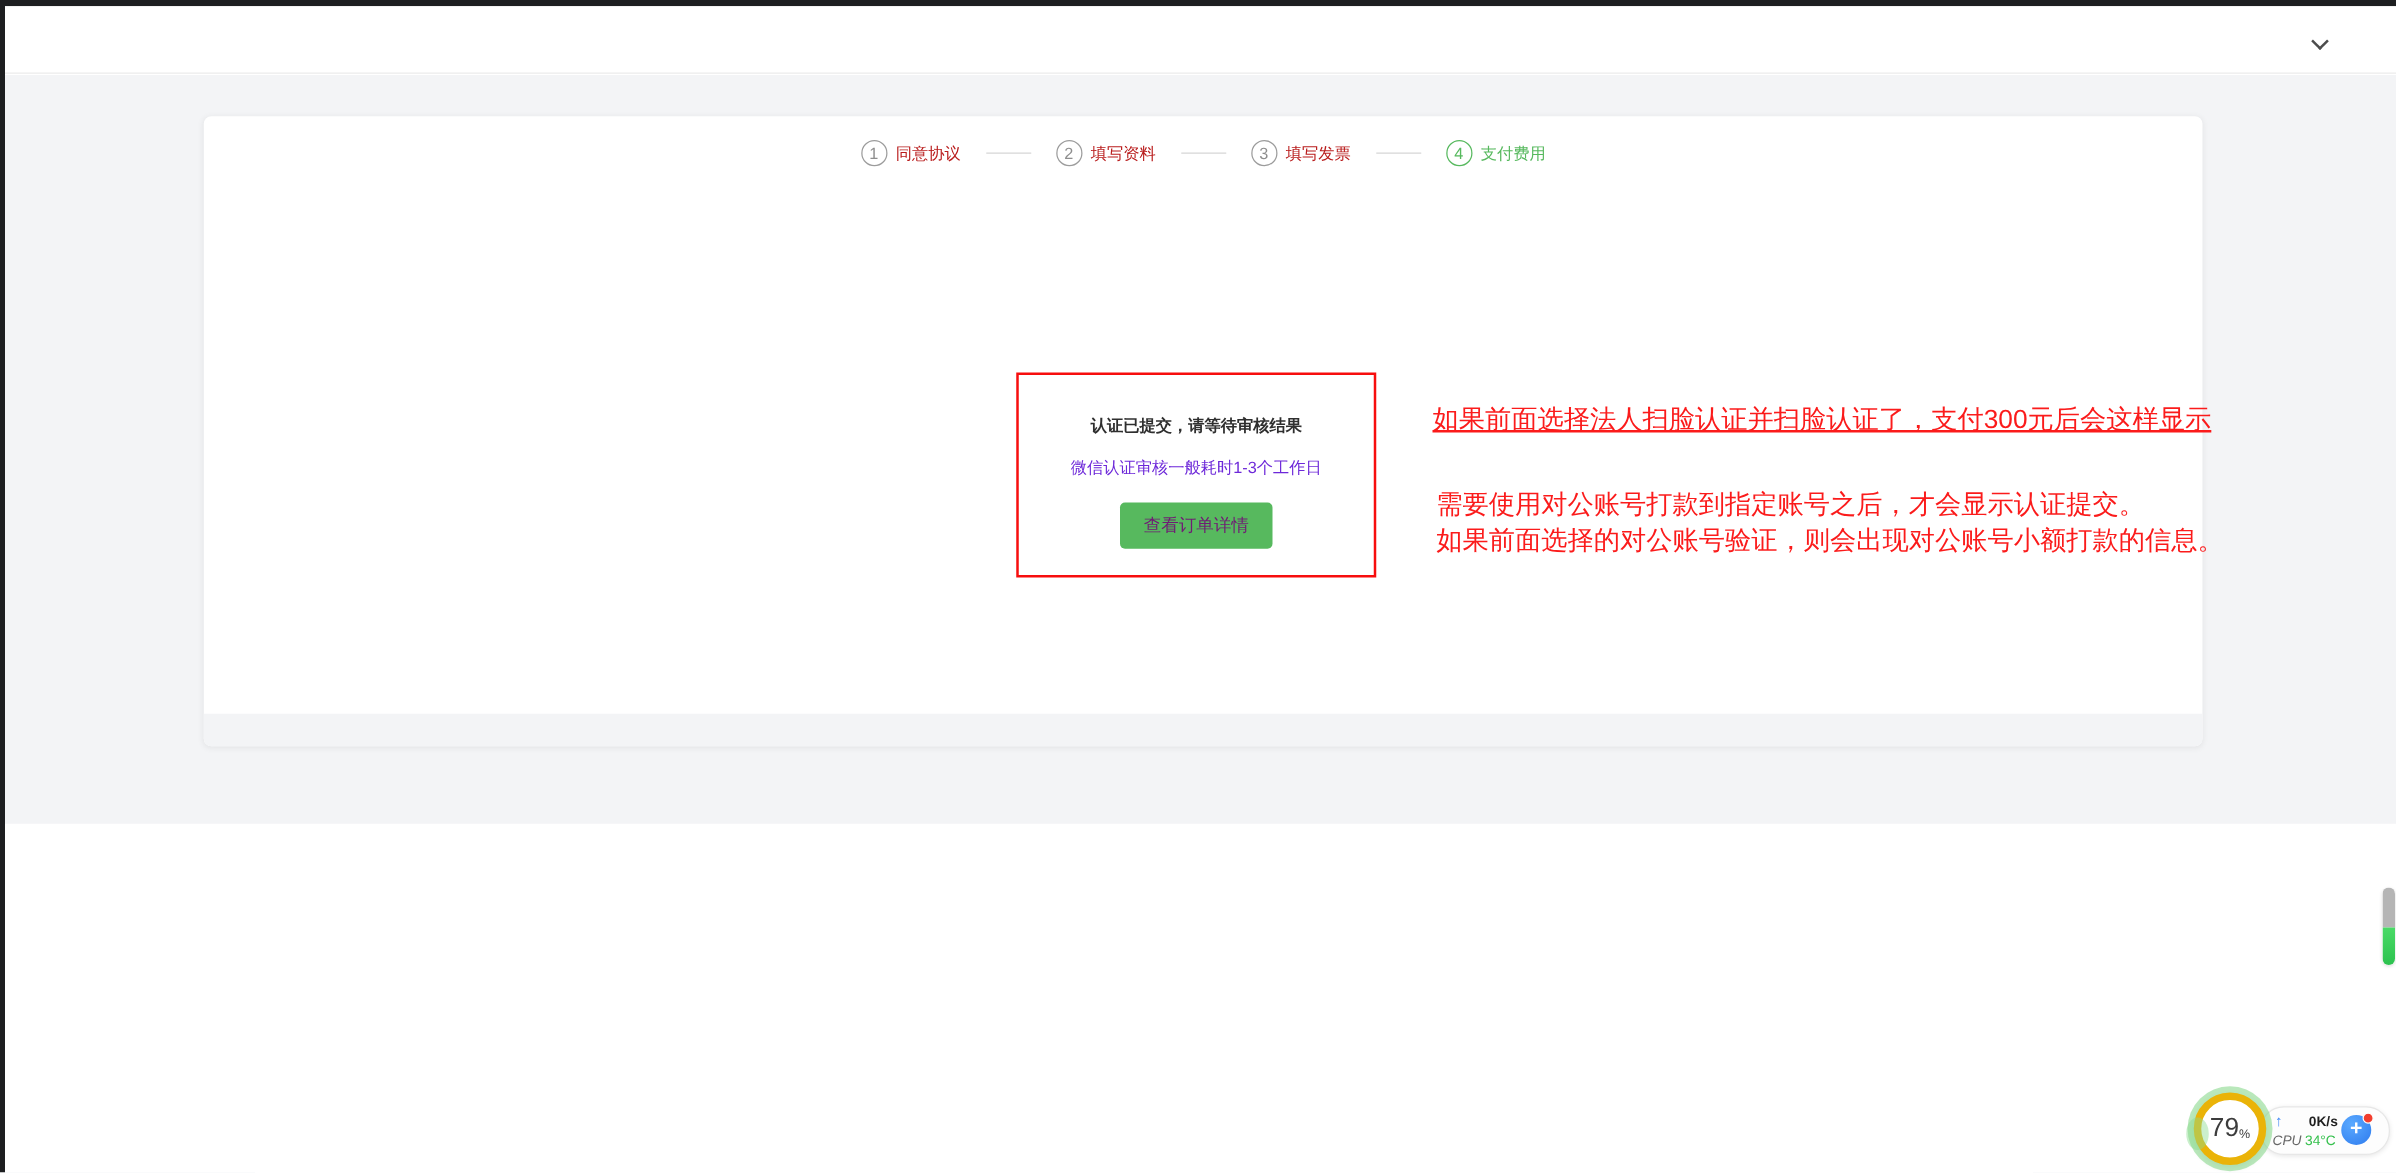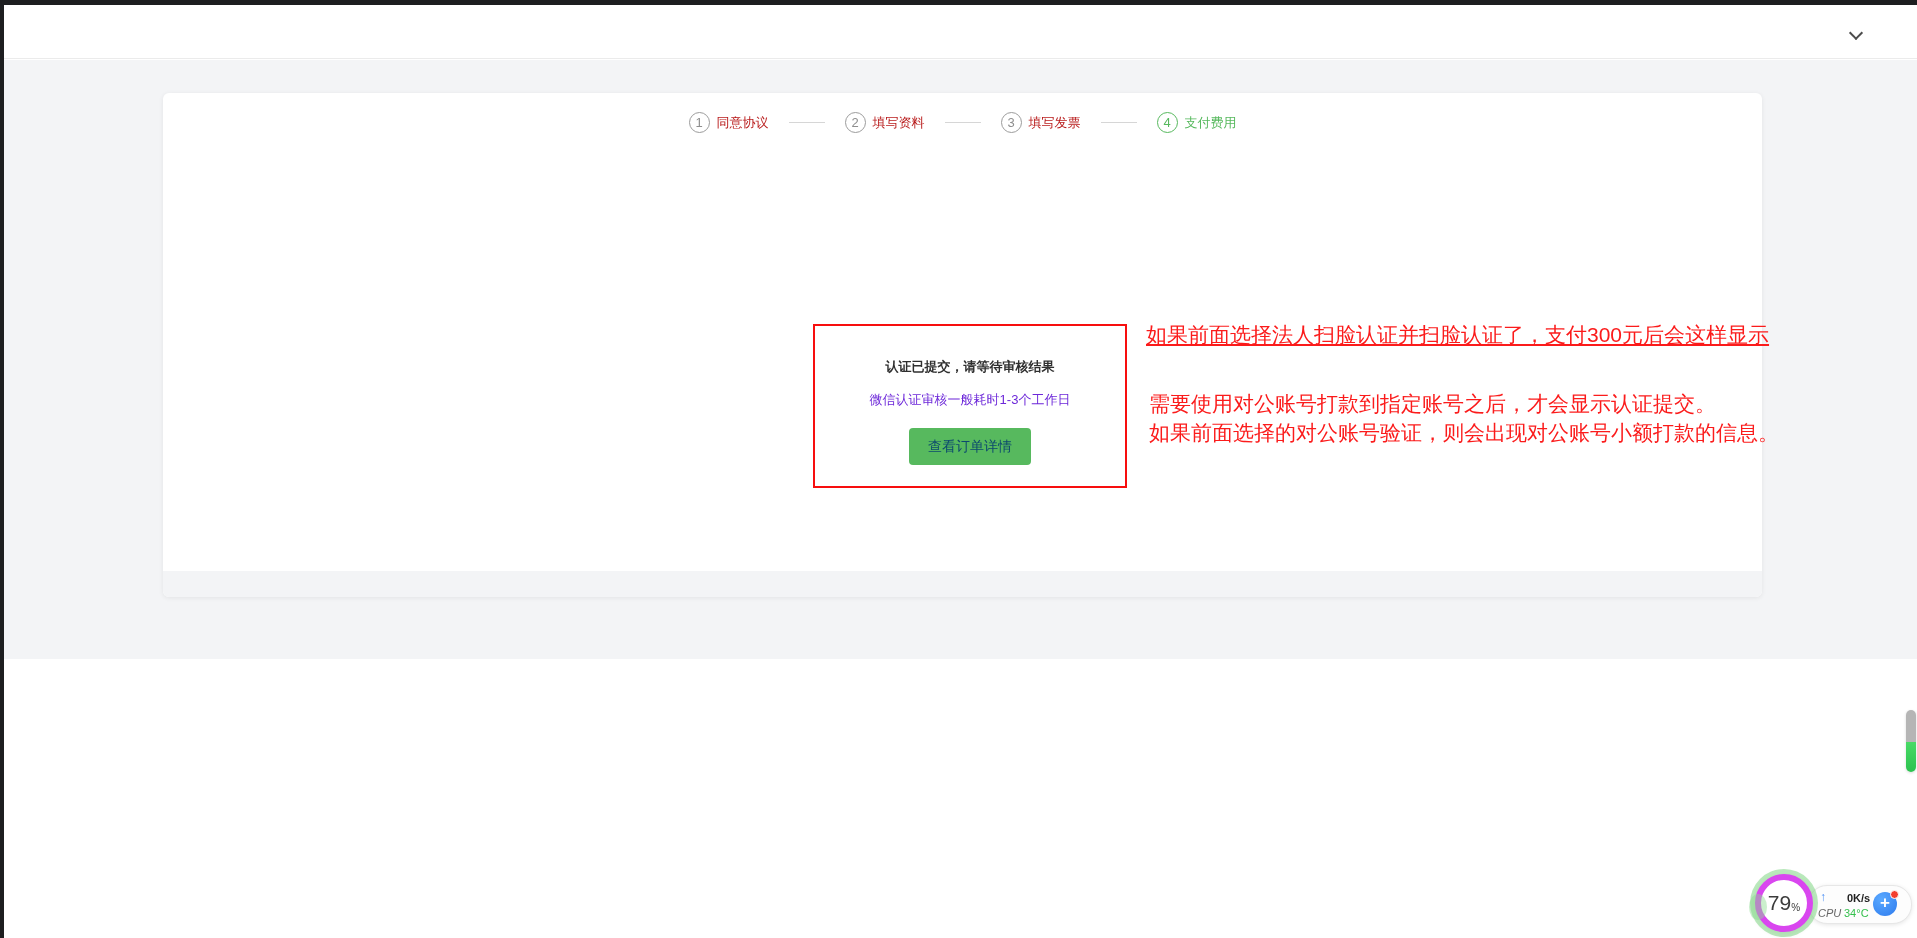--- a/index.html
+++ b/index.html
@@ -26,45 +26,45 @@
   
   .stepper { position:absolute; top:19px; left:50%; transform:translateX(-50%); display:flex; align-items:center; white-space:nowrap; }
   .step { display:flex; align-items:center; }
   .step-circle { width:21px; height:21px; border:1px solid #9c9c9c; border-radius:50%; font-size:13px; color:#8e8e8e; line-height:19px; text-align:center; flex:0 0 auto; }
   .step-label { font-size:13px; color:#b91c1c; margin-left:7px; }
   .step.active .step-circle { border-color:#57b95e; color:#57b95e; }
   .step.active .step-label { color:#57b95e; }
   .step-dash { width:36px; height:1px; background:#d6d6d6; margin:0 20px; }
 
   
-  .result-box { position:absolute; left:813px; top:324px; width:314px; height:164px; border:2px solid #f70e0e; background:#ffffff; text-align:center; }
+  .result-box { position:absolute; left:813px; top:298px; width:288px; height:164px; border:2px solid #f70e0e; background:#ffffff; text-align:center; }
   .result-title { margin-top:32px; font-size:13px; font-weight:bold; color:#2f2f2f; }
   .result-subtitle { margin-top:15px; font-size:13px; color:#6d28d9; }
-  .order-btn { display:block; margin:19px auto 0; width:122px; height:37px; background:#57b95e; border:none; border-radius:4px; color:#0c4a6e; font-size:14px; font-family:inherit; cursor:pointer; }
+  .order-btn { display:block; margin:19px auto 0; width:122px; height:37px; background:#57b95e; border:none; border-radius:4px; color:#701a75; font-size:14px; font-family:inherit; cursor:pointer; }
 
   
   .annot { position:absolute; color:#fb1b1b; font-size:21px; white-space:nowrap; }
   .annot-1 { left:1146px; top:321px;text-decoration:underline; }
   .annot-2 { left:1149px; top:389px; line-height:29px; }
 
   
   .edge-bar { position:absolute; left:1906px; top:710px; width:10px; height:62px; border-radius:5px; overflow:hidden; box-shadow:0 1px 3px rgba(0,0,0,0.15); }
   .edge-bar-gray { width:100%; height:32px; background:#b5b5b5; }
   .edge-bar-green { width:100%; height:30px; background:linear-gradient(180deg,#49da66,#2cc24f); }
 
   
   .monitor-pill { position:absolute; left:1808px; top:885px; width:104px; height:39px; background:#fdfdfd; border:1px solid #e7e7e7; border-radius:19px; box-shadow:0 1px 4px rgba(0,0,0,0.10); }
   .up-arrow { position:absolute; left:11px; top:4px; font-size:12px; font-weight:bold; color:#4a8ef5; }
   .net-speed { position:absolute; left:38px; top:6px; font-size:11px; font-weight:bold; color:#1f1f1f; }
   .cpu-label { position:absolute; left:9px; top:21px; font-size:11px; color:#666;font-style:italic; }
   .cpu-temp { position:absolute; left:35px; top:21px; font-size:11px; color:#35c04d; }
   .plus-btn { position:absolute; left:64px; top:6px; width:24px; height:24px; border-radius:50%; background:radial-gradient(circle at 35% 30%,#5aa9ff,#2e7bee); color:#fff; font-size:17px; line-height:22px; text-align:center; font-weight:bold; cursor:pointer; }
   .plus-dot { position:absolute; right:-2px; top:-2px; width:9px; height:9px; background:#f23e2e; border:1.5px solid #fff; border-radius:50%; }
 
-  .mem-ring { position:absolute; left:1755px; top:874px; width:58px; height:58px; border-radius:50%; background:#ffffff; border:6px solid #d946ef; box-shadow:0 0 0 5px rgba(128,214,132,0.55), 0 2px 6px rgba(0,0,0,0.12); display:flex; align-items:center; justify-content:center; z-index:5; }
+  .mem-ring { position:absolute; left:1755px; top:874px; width:58px; height:58px; border-radius:50%; background:#ffffff; border:6px solid #eab308; box-shadow:0 0 0 5px rgba(128,214,132,0.55), 0 2px 6px rgba(0,0,0,0.12); display:flex; align-items:center; justify-content:center; z-index:5; }
   .mem-ring::before { content:""; position:absolute; left:-12px; top:14px; width:18px; height:26px; background:rgba(140,220,144,0.45); border-radius:50%; z-index:-1; }
   .mem-val { font-size:21px; color:#3c3c3c; }
   .mem-pct { font-size:10px; color:#3c3c3c; align-self:flex-end; margin-bottom:13px; }
 </style>
 </head>
 <body>
 
 <div class="screen">
 
   <div class="edge-top"></div>

